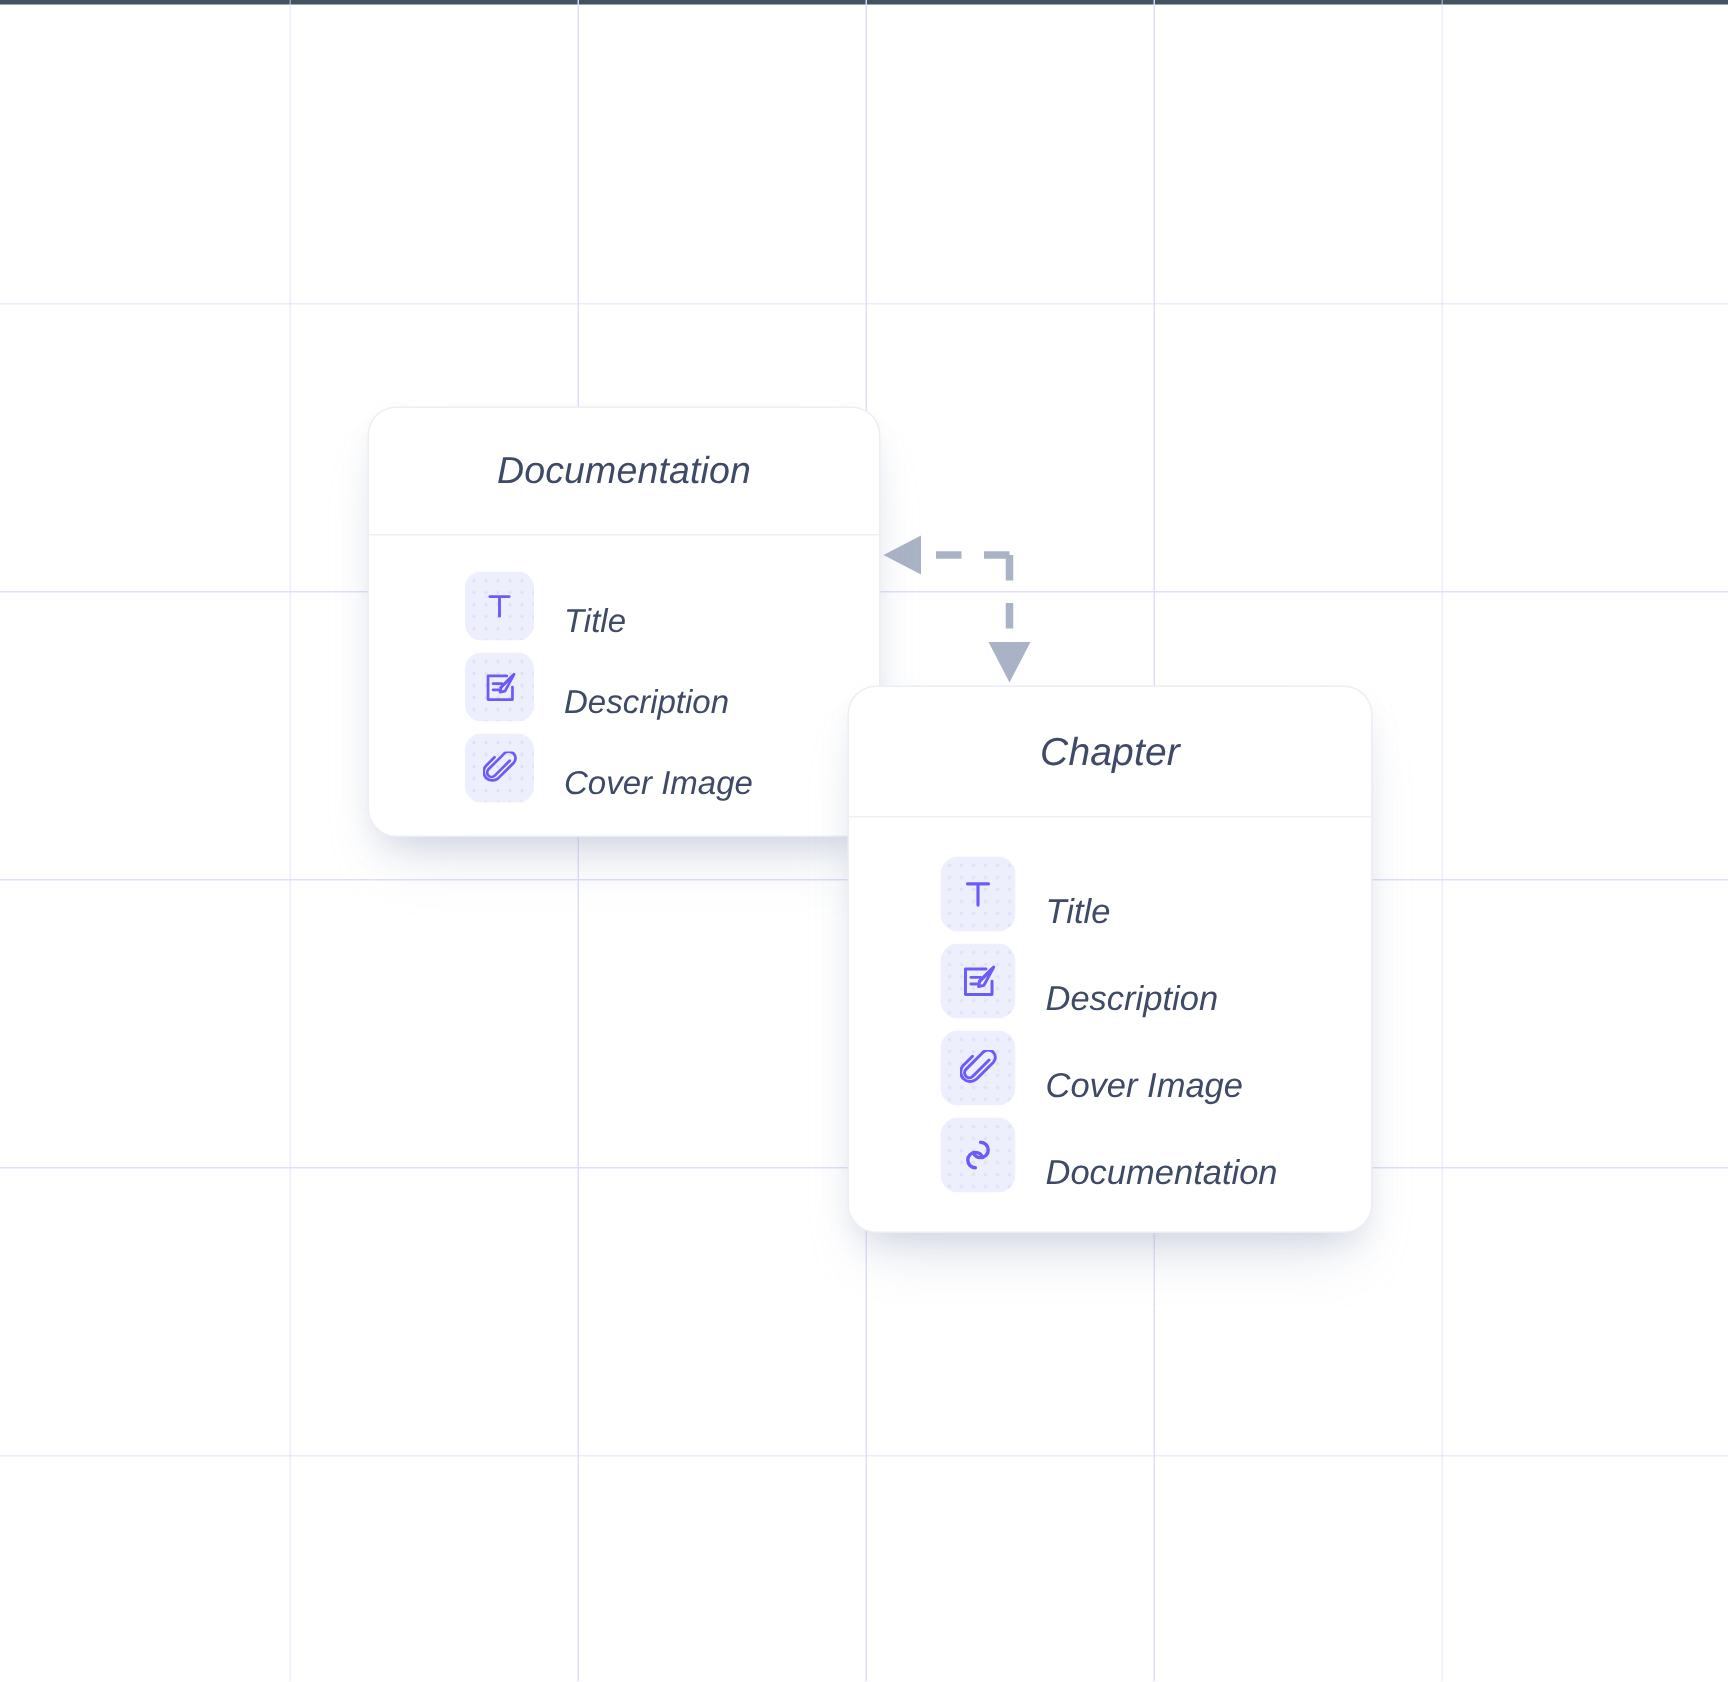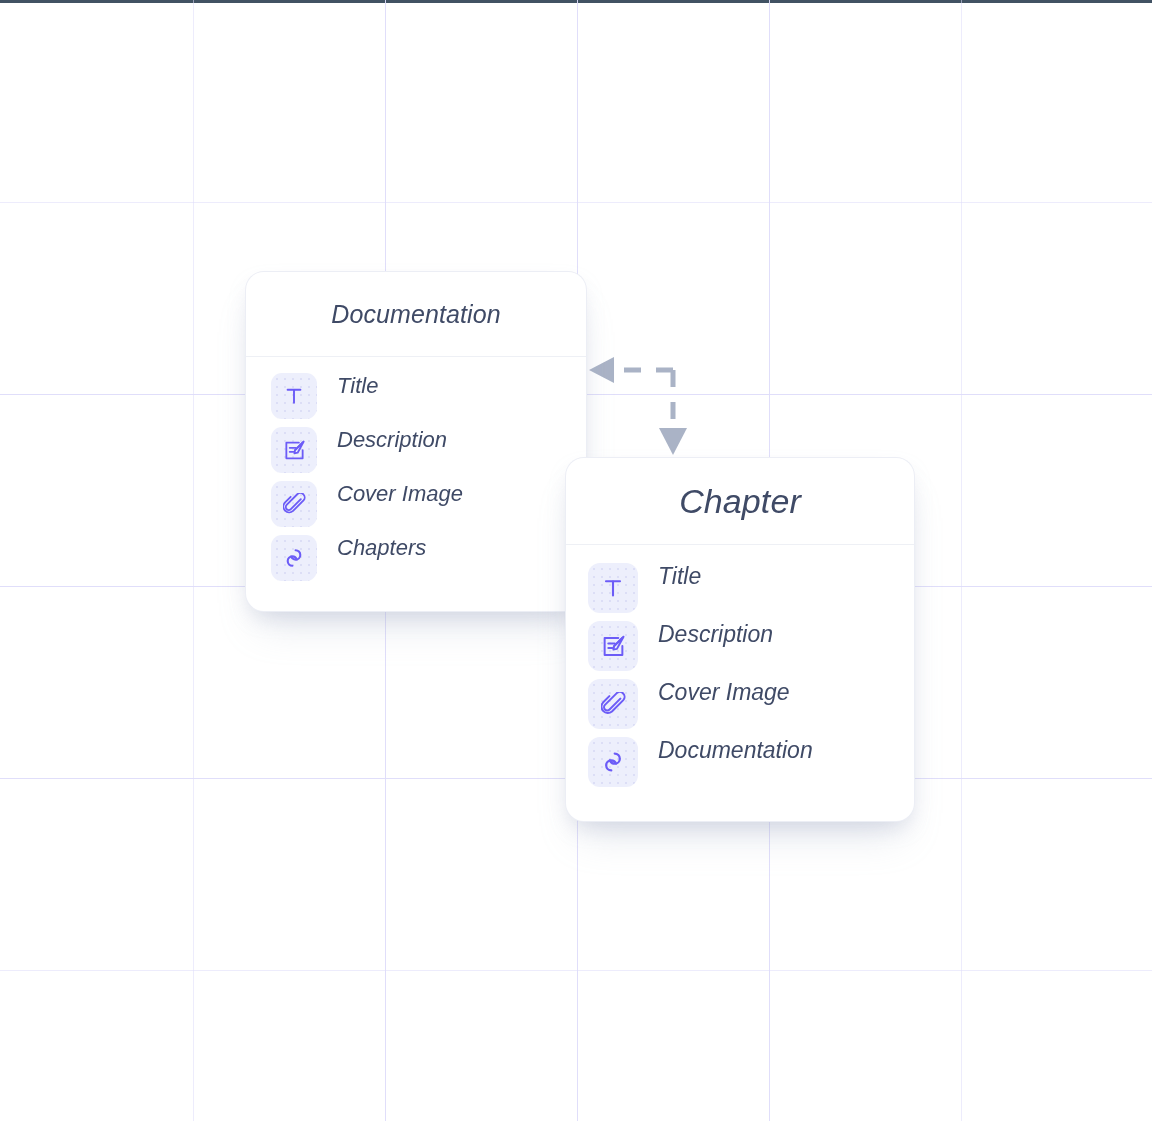--- a/index.html
+++ b/index.html
@@ -86,23 +86,24 @@
     font-weight: 400;
     color: #3f4a66;
     letter-spacing: 0.1px;
   }
   .card-body {
     padding: 16px 0 22px 0;
   }
 
   .field-row {
     display: flex;
-    align-items: flex-start;
+    align-items: flex-end;
     height: 54px;
     padding-left: 25px;
+    margin-left: 39px;
   }
   .field-icon {
     width: 46px;
     height: 46px;
     min-width: 46px;
     border-radius: 11px;
     background-color: #edeffc;
     background-image: radial-gradient(#dcdef6 1px, transparent 1.1px);
     background-size: 8px 8px;
     background-position: 2px 2px;
@@ -128,21 +129,21 @@
   #card-chapter {
     left: 566px;
     top: 458px;
     width: 348px;
   }
   #card-chapter .card-header { height: 86px; }
   #card-chapter .card-body { padding: 18px 0 26px 0; }
   #card-chapter .field-row { height: 58px; padding-left: 22px; }
   #card-chapter .field-icon { width: 50px; height: 50px; min-width: 50px; border-radius: 12px; }
   #card-chapter .field-label { font-size: 23px; margin-left: 20px; }
-  #card-chapter .card-title { font-size: 34px; }
+  #card-chapter .card-title { font-size: 26px; }
 </style>
 </head>
 <body>
 
 <div id="stage">
 
   <div class="top-rule"></div>
 
   <div class="grid-layer">
     <div class="gridline-v" style="left:193px"></div>
@@ -199,29 +200,20 @@
 
       <div class="field-row">
         <span class="field-icon">
           <svg width="23" height="23" viewBox="0 0 24 24" fill="none" stroke="#6c5cf7" stroke-width="1.9" stroke-linecap="round" stroke-linejoin="round">
             <path d="M18.6 6.4 L8.2 16.8 a3.1 3.1 0 0 1-4.4-4.4 L14.9 1.3 a4.6 4.6 0 0 1 6.5 6.5 L10.5 18.7 a6.1 6.1 0 0 1-8.6-8.6 L8.0 4.0"></path>
           </svg>
         </span>
         <span class="field-label">Cover Image</span>
       </div>
 
-      <div class="field-row">
-        <span class="field-icon">
-          <svg width="24" height="24" viewBox="0 0 24 24" fill="none" stroke="#6c5cf7" stroke-width="2.1" stroke-linecap="round">
-            <path d="M13.6 4.2 a4.7 4.7 0 0 1 0 9.4 a4.7 4.7 0 0 1-4.4-3.1"></path>
-            <path d="M10.4 19.8 a4.7 4.7 0 0 1 0-9.4 a4.7 4.7 0 0 1 4.4 3.1"></path>
-          </svg>
-        </span>
-        <span class="field-label">Chapters</span>
-      </div>
 
     </div>
   </div>
 
   <div class="card" id="card-chapter">
     <div class="card-header">
       <div class="card-title">Chapter</div>
     </div>
     <div class="card-body">
 

